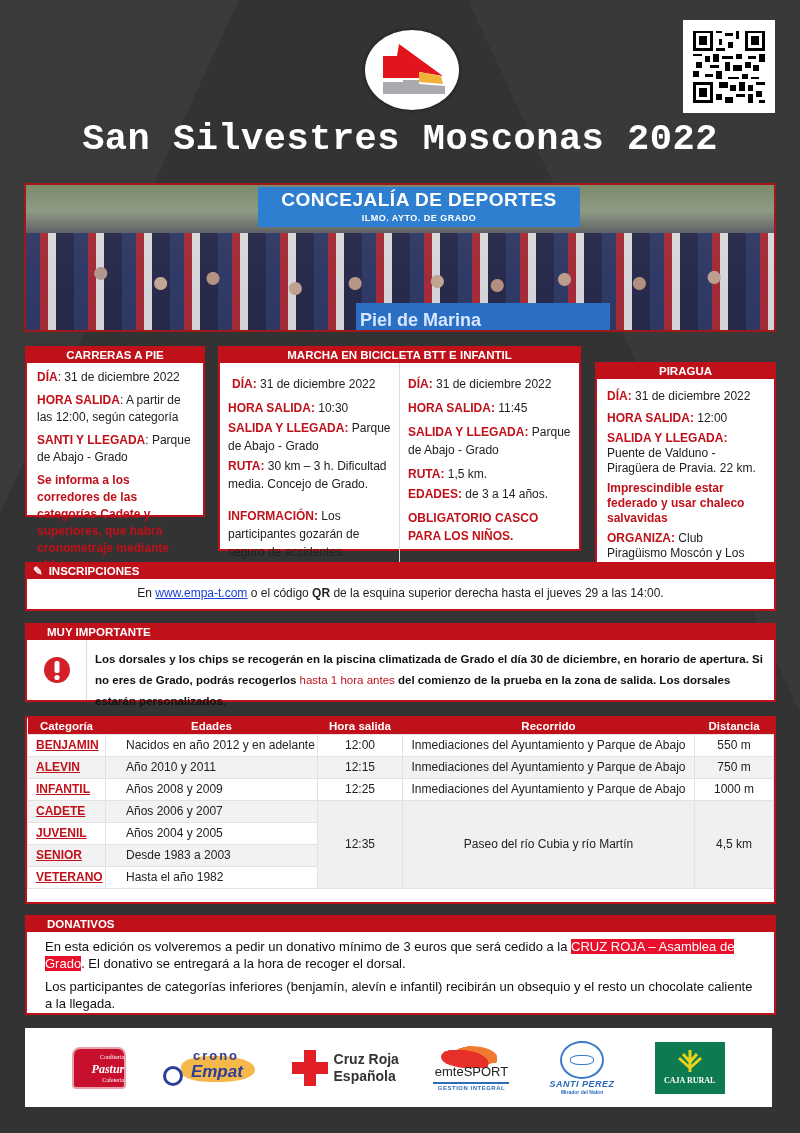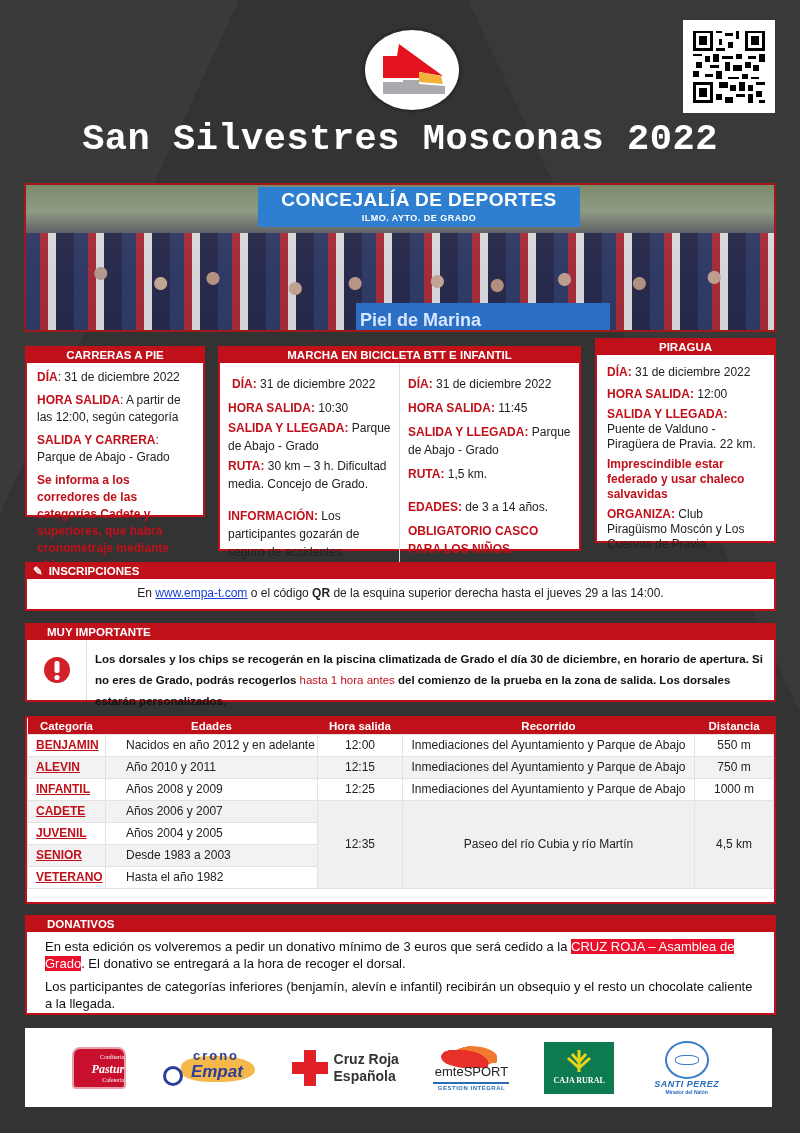--- a/index.html
+++ b/index.html
@@ -73,21 +73,21 @@
       background: #c0101a; color: #fff; font-weight: bold; font-size: 11.5px;
       height: 15px; line-height: 15px; text-align: center;
     }
     .card-b { padding: 6px 10px; line-height: 17px; }
     .card-b p { margin-bottom: 6px; }
     .red { color: #c0101a; font-weight: bold; }
     .redtext { color: #c0101a; font-weight: bold; }
 
     #c1 { left: 25px; top: 346px; width: 180px; height: 171px; }
     #c2 { left: 218px; top: 346px; width: 363px; height: 205px; }
-    #c3 { left: 595px; top: 338px; width: 181px; height: 205px; }
+    #c3 { left: 595px; top: 362px; width: 181px; height: 205px; }
     .c2cols { display: flex; }
     .c2cols > div { flex: 1; padding: 8px 8px; line-height: 18px; }
     .c2cols > div:first-child { border-right: 1px solid #ddd; }
 
     .wide { left: 25px; width: 751px; }
     .wide .card-h { text-align: left; padding-left: 20px; }
     #insc { top: 562px; height: 49px; }
     #insc .card-b { text-align: center; padding-top: 6px; font-size: 12px; }
     #insc a { color: #1a3fd6; text-decoration: underline; }
     #imp { top: 623px; height: 79px; }
@@ -191,40 +191,40 @@
     <small>ILMO. AYTO. DE GRADO</small>
   </div>
   <div class="banner2">Piel de Marina</div>
 </div>
 
 <div class="card" id="c1">
   <div class="card-h">CARRERAS A PIE</div>
   <div class="card-b">
     <p><span class="red">DÍA</span><span>: 31 de diciembre 2022</span></p>
     <p><span class="red">HORA SALIDA</span><span>: A partir de las 12:00, según categoría</span></p>
-    <p><span class="red">SALIDA Y CARRERA</span><span>: Parque de Abajo - Grado</span></p>
+    <p><span class="red">SANTI Y LLEGADA</span><span>: Parque de Abajo - Grado</span></p>
     <p class="redtext">Se informa a los corredores de las categorías Cadete y superiores, que habrá cronometraje mediante chip.</p>
   </div>
 </div>
 
 <div class="card" id="c2">
   <div class="card-h">MARCHA EN BICICLETA BTT E INFANTIL</div>
   <div class="c2cols">
     <div>
       <p style="margin:4px 0 6px 4px"><span class="red">DÍA:</span><span> 31 de diciembre 2022</span></p>
       <p style="margin-bottom:2px"><span class="red">HORA SALIDA:</span><span> 10:30</span></p>
       <p style="margin-bottom:2px"><span class="red">SALIDA Y LLEGADA:</span><span> Parque de Abajo - Grado</span></p>
       <p style="margin-bottom:14px"><span class="red">RUTA:</span><span> 30 km – 3 h. Dificultad media. Concejo de Grado.</span></p>
       <p><span class="red">INFORMACIÓN:</span><span> Los participantes gozarán de seguro de accidentes.</span></p>
     </div>
     <div>
       <p style="margin:4px 0 6px"><span class="red">DÍA:</span><span> 31 de diciembre 2022</span></p>
       <p style="margin-bottom:6px"><span class="red">HORA SALIDA:</span><span> 11:45</span></p>
       <p style="margin-bottom:6px"><span class="red">SALIDA Y LLEGADA:</span><span> Parque de Abajo - Grado</span></p>
-      <p style="margin-bottom:15px"><span class="red">RUTA:</span><span> 1,5 km.</span></p>
+      <p style="margin-bottom:2px"><span class="red">RUTA:</span><span> 1,5 km.</span></p>
       <p style="margin-bottom:6px"><span class="red">EDADES:</span><span> de 3 a 14 años.</span></p>
       <p class="redtext">OBLIGATORIO CASCO PARA LOS NIÑOS.</p>
     </div>
   </div>
 </div>
 
 <div class="card" id="c3">
   <div class="card-h">PIRAGUA</div>
   <div class="card-b" style="padding-top:10px; line-height:15px;">
     <p style="margin-bottom:7px"><span class="red">DÍA:</span><span> 31 de diciembre 2022</span></p>
@@ -359,29 +359,29 @@
   </div>
   <div class="sp">
     <div style="text-align:center;position:relative;width:76px;height:52px;">
       <div style="position:absolute;left:8px;top:4px;width:56px;height:22px;background:radial-gradient(ellipse at 30% 80%, #e8302a 0 55%, transparent 56%), radial-gradient(ellipse at 70% 40%, #f07a30 0 50%, transparent 51%);border-radius:50% 50% 10% 50%;"></div>
       <div style="position:absolute;left:0;right:0;top:22px;font-size:13px;font-weight:normal;color:#222;">emteSPORT</div>
       <div style="position:absolute;left:0;right:0;top:40px;height:2px;background:#2f6db5;"></div>
       <div style="position:absolute;left:0;right:0;top:43px;font-size:6px;color:#2f6db5;font-weight:bold;letter-spacing:0.5px">GESTION INTEGRAL</div>
     </div>
   </div>
   <div class="sp">
-    <div style="width:70px;height:52px;background:#0d7a4f;color:#fff;text-align:center;font-family:'Liberation Serif',serif;font-weight:bold;font-size:8px;padding-top:6px;">
-      <svg width="30" height="26" viewBox="0 0 30 26">
-          <path d="M15 2 L15 24 M8 6 L15 14 M22 6 L15 14 M4 10 L15 20 M26 10 L15 20" stroke="#e8d21a" stroke-width="3" fill="none"></path>
-        </svg>
-      <div>CAJA RURAL</div>
-    </div>
-  </div>
-  <div class="sp">
     <div style="text-align:center;width:76px;">
       <div style="width:44px;height:38px;margin:0 auto;border:2px solid #3a7cc8;border-radius:50%;position:relative;">
         <div style="position:absolute;left:8px;top:12px;width:24px;height:10px;border:1px solid #3a7cc8;border-radius:40%;"></div>
       </div>
       <div style="color:#2a6bbd;font-weight:bold;font-size:9px;font-style:italic;letter-spacing:0.5px">SANTI PEREZ</div>
       <div style="color:#2a6bbd;font-size:5px;font-weight:bold">Mirador del Nalón</div>
     </div>
   </div>
+  <div class="sp">
+    <div style="width:70px;height:52px;background:#0d7a4f;color:#fff;text-align:center;font-family:'Liberation Serif',serif;font-weight:bold;font-size:8px;padding-top:6px;">
+      <svg width="30" height="26" viewBox="0 0 30 26">
+          <path d="M15 2 L15 24 M8 6 L15 14 M22 6 L15 14 M4 10 L15 20 M26 10 L15 20" stroke="#e8d21a" stroke-width="3" fill="none"></path>
+        </svg>
+      <div>CAJA RURAL</div>
+    </div>
+  </div>
 </div>
 
 </body></html>

